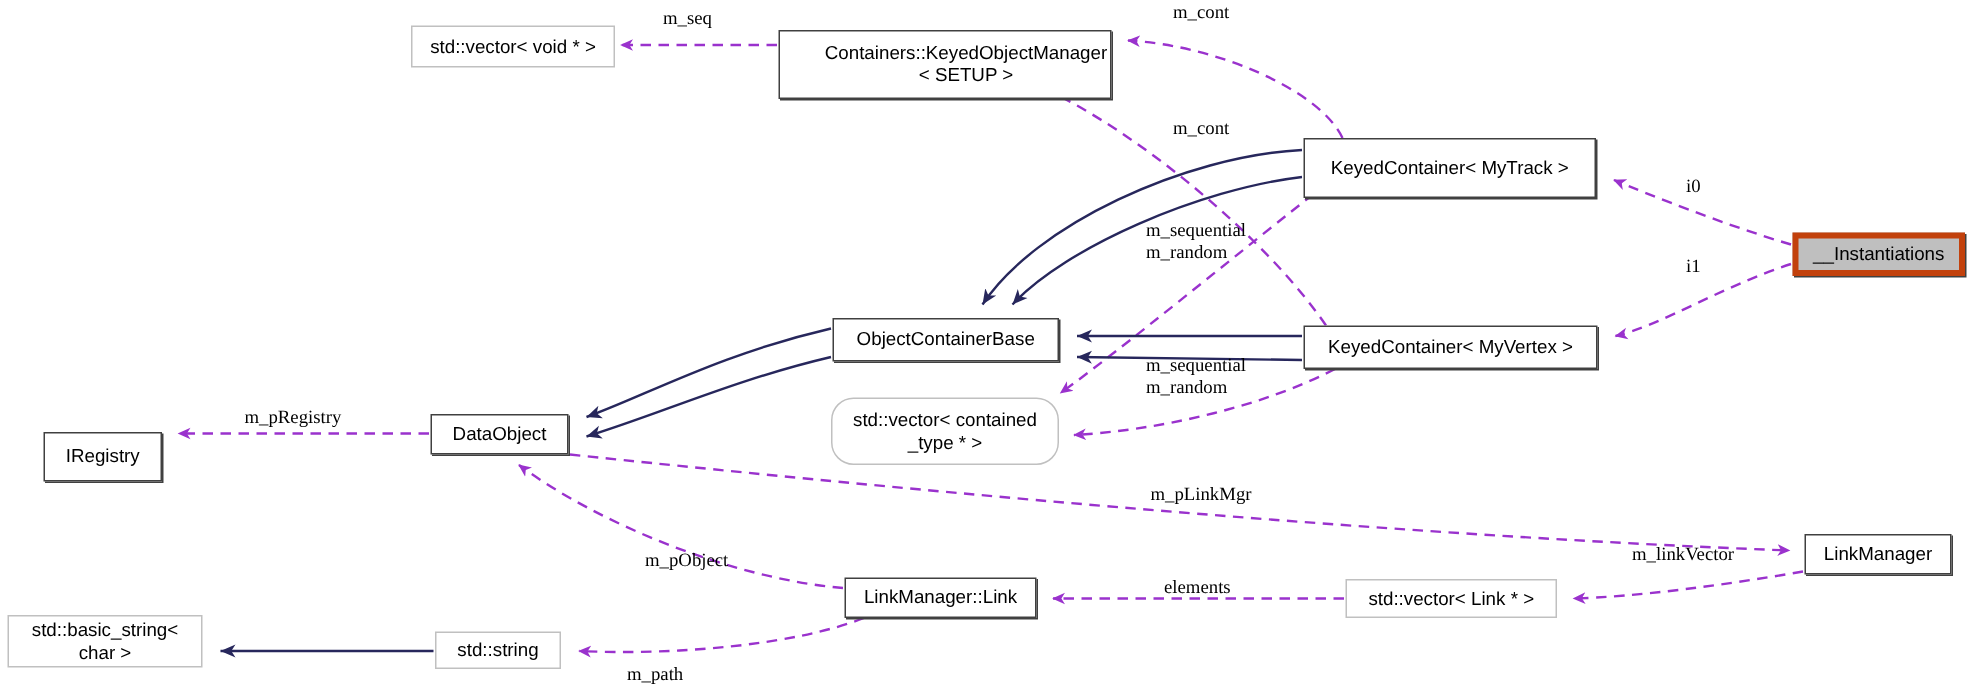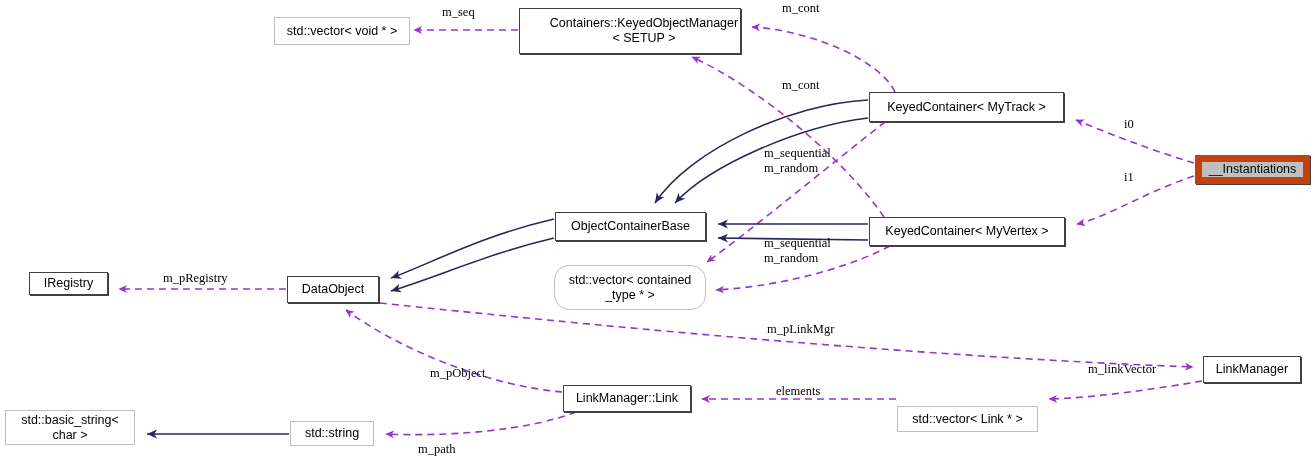--- a/index.html
+++ b/index.html
@@ -40,21 +40,21 @@
   }
   .node-box.solid {
     border: 1px solid #404040;
     box-shadow: 1px 1px 0 0 #404040;
   }
   .node-box.light {
     border: 1px solid #c0c0c0;
   }
   .node-box.highlight {
     background: #bfbfbf;
-    border: 7px solid #c2410c;
+    border: 4px solid #c2410c;
     box-shadow: 1px 1px 0 0 #404040;
   }
   .edge-label {
     position: absolute;
     font-size: 12.5px;
     color: #000000;
     white-space: pre-line;
     line-height: 1.18;
     text-align: left;
     font-family: Liberation Serif, serif;
@@ -123,43 +123,43 @@
 
       <path class="inherit-line" marker-end="url(#arrow-inherit)" d="M 554,219 C 480,236 430,264 391,278"></path>
       <path class="inherit-line" marker-end="url(#arrow-inherit)" d="M 554,238 C 490,253 440,276 391,291"></path>
 
       <path class="inherit-line" marker-end="url(#arrow-inherit)" d="M 289,434 L 147,434"></path>
     </g>
   </svg>
 
   <div class="node-box light" style="left:274px; top:17px; width:136px; height:28px;">std::vector&lt; void * &gt;</div>
 
-  <div class="node-box solid" style="left:519px; top:8px; width:222px; height:46px;padding-left:28px;">Containers::KeyedObjectManager
+  <div class="node-box solid" style="left:519px; top:20px; width:222px; height:46px;padding-left:28px;">Containers::KeyedObjectManager
 &lt; SETUP &gt;</div>
 
-  <div class="node-box solid" style="left:869px; top:92px; width:195px; height:30px;">KeyedContainer&lt; MyTrack &gt;</div>
+  <div class="node-box solid" style="left:869px; top:92px; width:195px; height:40px;">KeyedContainer&lt; MyTrack &gt;</div>
 
   <div class="node-box highlight" style="left:1195px; top:155px; width:115px; height:29px;">__Instantiations</div>
 
   <div class="node-box solid" style="left:555px; top:212px; width:151px; height:29px;">ObjectContainerBase</div>
 
   <div class="node-box solid" style="left:869px; top:217px; width:196px; height:29px;">KeyedContainer&lt; MyVertex &gt;</div>
 
   <div class="node-box light" style="left:554px; top:265px; width:152px; height:45px;border-radius:15px;">std::vector&lt; contained
 _type * &gt;</div>
 
-  <div class="node-box solid" style="left:29px; top:272px; width:79px; height:23px;">IRegistry</div>
+  <div class="node-box solid" style="left:29px; top:288px; width:79px; height:33px;">IRegistry</div>
 
   <div class="node-box solid" style="left:287px; top:276px; width:92px; height:27px;">DataObject</div>
 
   <div class="node-box solid" style="left:1203px; top:356px; width:98px; height:27px;">LinkManager</div>
 
   <div class="node-box solid" style="left:563px; top:385px; width:128px; height:27px;">LinkManager::Link</div>
 
-  <div class="node-box light" style="left:897px; top:386px; width:141px; height:26px;margin-top:20px;">std::vector&lt; Link * &gt;</div>
+  <div class="node-box light" style="left:897px; top:386px; width:141px; height:26px;">std::vector&lt; Link * &gt;</div>
 
   <div class="node-box light" style="left:5px; top:410px; width:130px; height:35px;">std::basic_string&lt;
 char &gt;</div>
 
   <div class="node-box light" style="left:290px; top:421px; width:84px; height:25px;">std::string</div>
 
   <div class="edge-label" style="left:442px; top:5px;">m_seq</div>
 
   <div class="edge-label" style="left:782px; top:1px;">m_cont</div>
 

